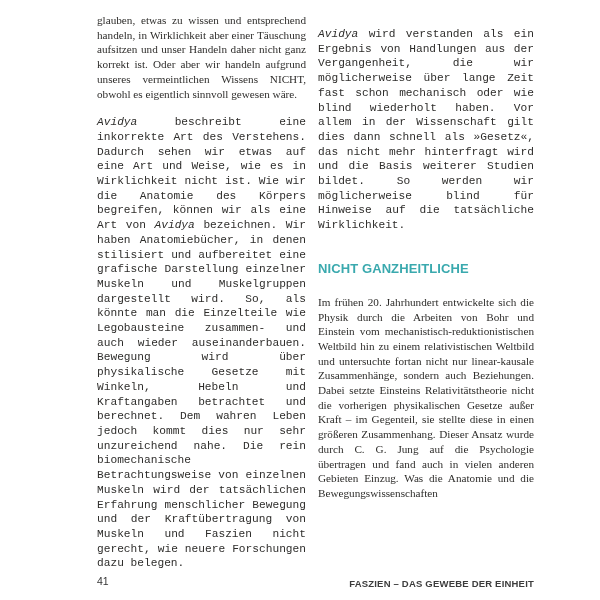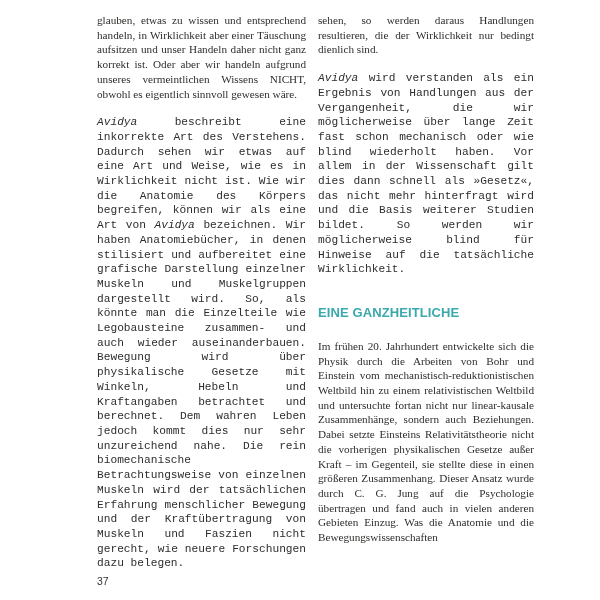--- a/index.html
+++ b/index.html
@@ -63,29 +63,29 @@
 
 <div class="page">
 
   <div class="column col-left">
       <p class="para"><span>glauben, etwas zu wissen und entsprechend handeln, in Wirklichkeit aber einer Täuschung aufsitzen und unser Handeln daher nicht ganz korrekt ist. Oder aber wir handeln aufgrund unseres vermeintlichen Wissens NICHT, obwohl es eigentlich sinnvoll gewesen wäre.</span></p>
       <p class="para gap"><em>Avidya</em><span> beschreibt eine inkorrekte Art des Verstehens. Dadurch sehen wir etwas auf eine Art und Weise, wie es in Wirklichkeit nicht ist. Wie wir die Anatomie des Körpers begreifen, können wir als eine Art von </span><em>Avidya</em><span> bezeichnen. Wir haben Anatomiebücher, in denen stilisiert und aufbereitet eine grafische Darstellung einzelner Muskeln und Muskelgruppen dargestellt wird. So, als könnte man die Einzelteile wie Legobausteine zusammen- und auch wieder auseinanderbauen. Bewegung wird über physikalische Gesetze mit Winkeln, Hebeln und Kraftangaben betrachtet und berechnet. Dem wahren Leben jedoch kommt dies nur sehr unzureichend nahe. Die rein biomechanische Betrachtungsweise von einzelnen Muskeln wird der tatsächlichen Erfahrung menschlicher Bewegung und der Kraftübertragung von Muskeln und Faszien nicht gerecht, wie neuere Forschungen dazu belegen.</span></p>
     </div>
 
   <div class="column col-right">
     <div>
-        <p class="para"><span>sehen, so werden daraus Handlungen resultieren, die der Wirklichkeit nur bedingt dienlich sind.</span></p>
         <p class="para gap"><em>Avidya</em><span> wird verstanden als ein Ergebnis von Handlungen aus der Vergangenheit, die wir möglicherweise über lange Zeit fast schon mechanisch oder wie blind wiederholt haben. Vor allem in der Wissenschaft gilt dies dann schnell als »Gesetz«, das nicht mehr hinterfragt wird und die Basis weiterer Studien bildet. So werden wir möglicherweise blind für Hinweise auf die tatsächliche Wirklichkeit.</span></p>
       </div>
 
     <h2 class="section-heading" style="color: rgb(58, 169, 174);">
-      <span class="hl">EINE GANZHEITLICHE</span>
+      <span class="hl">NICHT GANZHEITLICHE</span>
     </h2>
 
     <div>
         <p class="para"><span>Im frühen 20. Jahrhundert entwickelte sich die Physik durch die Arbeiten von Bohr und Einstein vom mechanistisch-reduktionistischen Weltbild hin zu einem relativistischen Weltbild und untersuchte fortan nicht nur linear-kausale Zusammenhänge, sondern auch Beziehungen. Dabei setzte Einsteins Relativitätstheorie nicht die vorherigen physikalischen Gesetze außer Kraft – im Gegenteil, sie stellte diese in einen größeren Zusammenhang. Dieser Ansatz wurde durch C. G. Jung auf die Psychologie übertragen und fand auch in vielen anderen Gebieten Einzug. Was die Anatomie und die Bewegungswissenschaften</span></p>
       </div>
   </div>
 
-  <div class="footer-page-number">37</div>
+  <div class="footer-page-number">41</div>
 
+  <div class="footer-title">FASZIEN – DAS GEWEBE DER EINHEIT</div>
 
 </div>
 
 </body></html>

